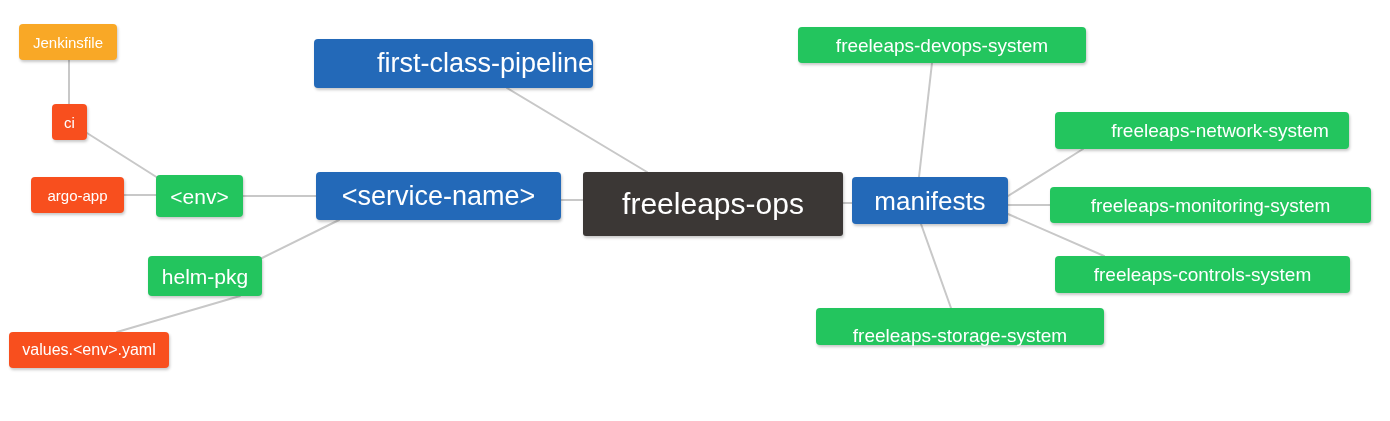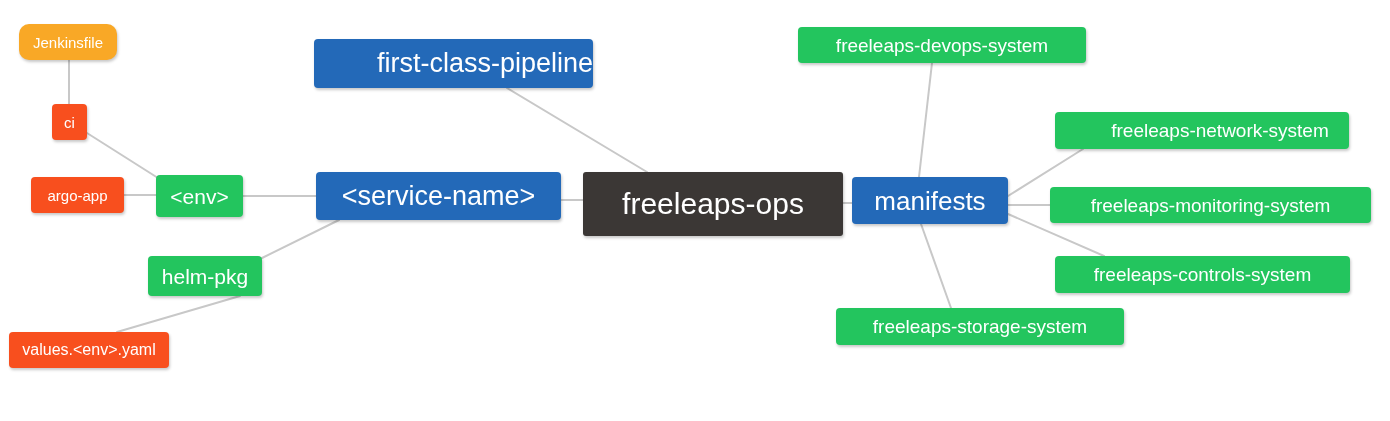--- a/index.html
+++ b/index.html
@@ -54,21 +54,21 @@
       <line x1="561" y1="200" x2="583" y2="200" stroke="#c8c8c8" stroke-width="2" stroke-linecap="round"></line>
       <line x1="507" y1="88" x2="647" y2="172" stroke="#c8c8c8" stroke-width="2" stroke-linecap="round"></line>
       <line x1="843" y1="203" x2="852" y2="203" stroke="#c8c8c8" stroke-width="2" stroke-linecap="round"></line>
       <line x1="919" y1="177" x2="932" y2="63" stroke="#c8c8c8" stroke-width="2" stroke-linecap="round"></line>
       <line x1="1008" y1="196" x2="1083" y2="149" stroke="#c8c8c8" stroke-width="2" stroke-linecap="round"></line>
       <line x1="1008" y1="205" x2="1050" y2="205" stroke="#c8c8c8" stroke-width="2" stroke-linecap="round"></line>
       <line x1="1008" y1="214" x2="1104" y2="256" stroke="#c8c8c8" stroke-width="2" stroke-linecap="round"></line>
       <line x1="921" y1="224" x2="951" y2="308" stroke="#c8c8c8" stroke-width="2" stroke-linecap="round"></line>
     </svg>
   <div id="node-layer">
-      <div class="node n-orange" style="left: 19px; top: 24px; width: 98px; height: 36px; font-size: 15px; border-radius: 10px;">
+      <div class="node n-orange" style="left: 19px; top: 24px; width: 98px; height: 36px; font-size: 15px;">
         <span>Jenkinsfile</span>
       </div>
       <div class="node n-red" style="left: 52px; top: 104px; width: 35px; height: 36px; font-size: 15px;">
         <span>ci</span>
       </div>
       <div class="node n-red" style="left: 31px; top: 177px; width: 93px; height: 36px; font-size: 15px;">
         <span>argo-app</span>
       </div>
       <div class="node n-green" style="left: 156px; top: 175px; width: 87px; height: 42px; font-size: 21px;">
         <span>&lt;env&gt;</span>
@@ -96,17 +96,17 @@
       </div>
       <div class="node n-green" style="left: 1055px; top: 112px; width: 294px; height: 37px; font-size: 19px; padding-left: 36px;">
         <span>freeleaps-network-system</span>
       </div>
       <div class="node n-green" style="left: 1050px; top: 187px; width: 321px; height: 36px; font-size: 19px;">
         <span>freeleaps-monitoring-system</span>
       </div>
       <div class="node n-green" style="left: 1055px; top: 256px; width: 295px; height: 37px; font-size: 19px;">
         <span>freeleaps-controls-system</span>
       </div>
-      <div class="node n-green" style="left: 836px; top: 308px; width: 288px; height: 37px; font-size: 19px;">
+      <div class="node n-green" style="left: 816px; top: 308px; width: 288px; height: 37px; font-size: 19px; align-items: flex-end;">
         <span>freeleaps-storage-system</span>
       </div>
     </div>
 </div>
 
 </body></html>

